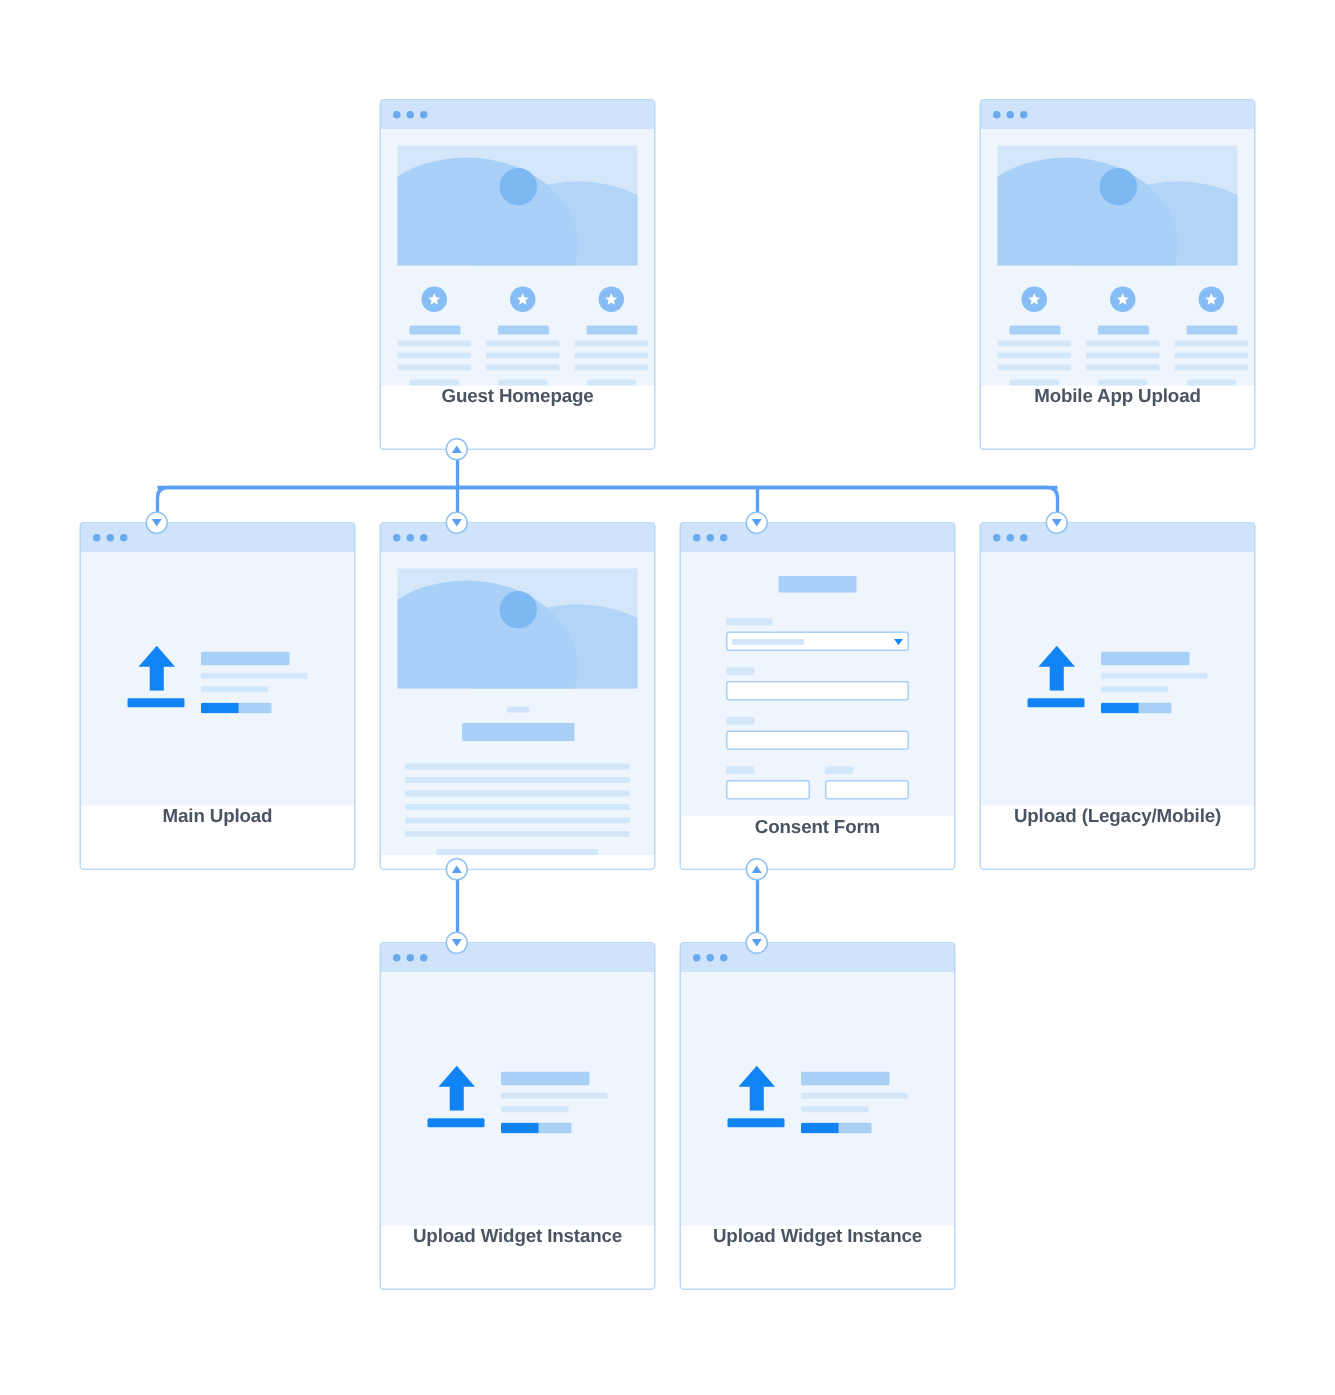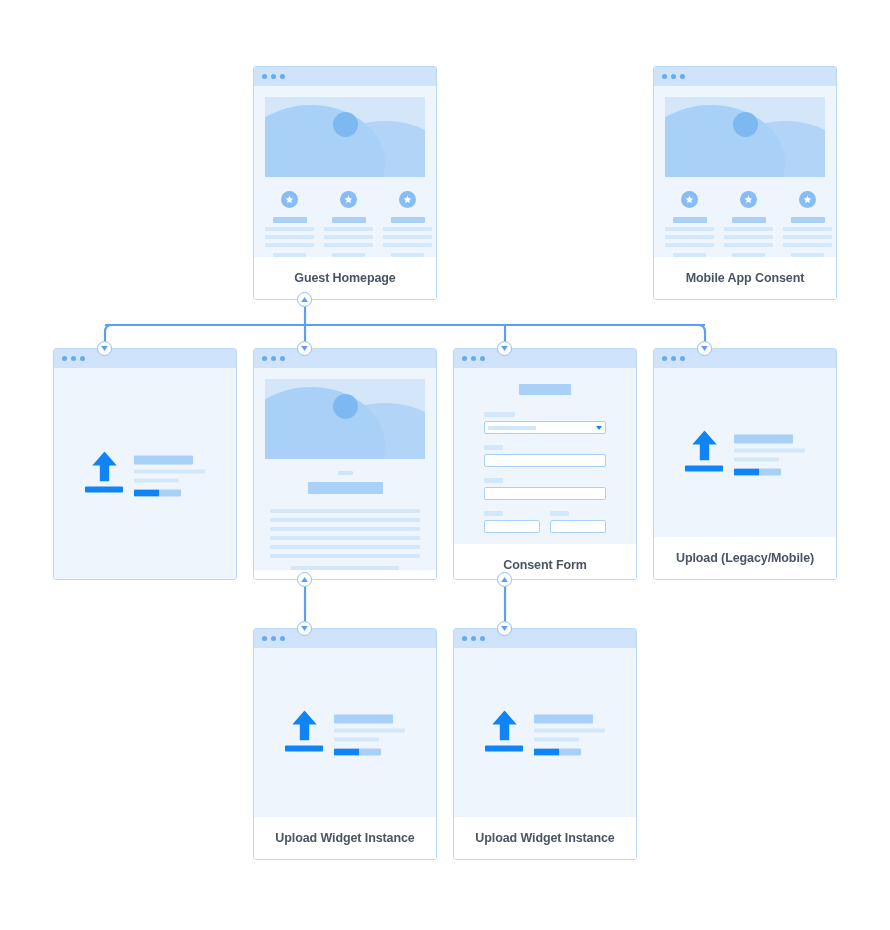--- a/index.html
+++ b/index.html
@@ -49,21 +49,21 @@
   .card-body {
     flex: 1 1 auto;
     background: #eef5fd;
     position: relative;
   }
 
   .card-footer {
     flex: 0 0 auto;
     background: #ffffff;
     height: 42px;
-    display: flex; align-items: center; justify-content: center;
+    display: flex; align-items: flex-start; justify-content: center;
     padding: 0 6px;
   }
   .card-label {
     font-size: 12.5px;
     font-weight: bold;
     color: #4a5463;
     letter-spacing: -0.1px;
     text-align: center;
     white-space: nowrap;
   }
@@ -287,21 +287,21 @@
           </div>
           <div class="f-head"></div>
           <div class="f-line w1"></div>
           <div class="f-line w2"></div>
           <div class="f-line w3"></div>
           <div class="f-line w4"></div>
         </div>
       </div>
     </div>
     <div class="card-footer">
-      <span class="card-label">Mobile App Consent</span>
+      <span class="card-label">Mobile App Upload</span>
     </div>
   </div>
 
   <div class="card" style="left:53px; top:348px; height:232px;">
     <div class="titlebar">
       <span class="dot"></span>
       <span class="dot"></span>
       <span class="dot"></span>
     </div>
     <div class="card-body">
@@ -314,20 +314,23 @@
         </div>
         <div class="up-text">
           <div class="u-head"></div>
           <div class="u-line l1"></div>
           <div class="u-line l2"></div>
           <div class="u-prog">
               <i></i>
             </div>
         </div>
       </div>
+    </div>
+    <div class="card-footer">
+      <span class="card-label">Main Upload</span>
     </div>
   </div>
   <div class="port" style="left:97px; top:341px;">
     <svg width="7" height="5" viewBox="0 0 8 6">
         <polygon fill="#5b9ef5" points="0,0 8,0 4,6"></polygon>
       </svg>
   </div>
 
   <div class="card" style="left:253px; top:348px; height:232px;">
     <div class="titlebar">

